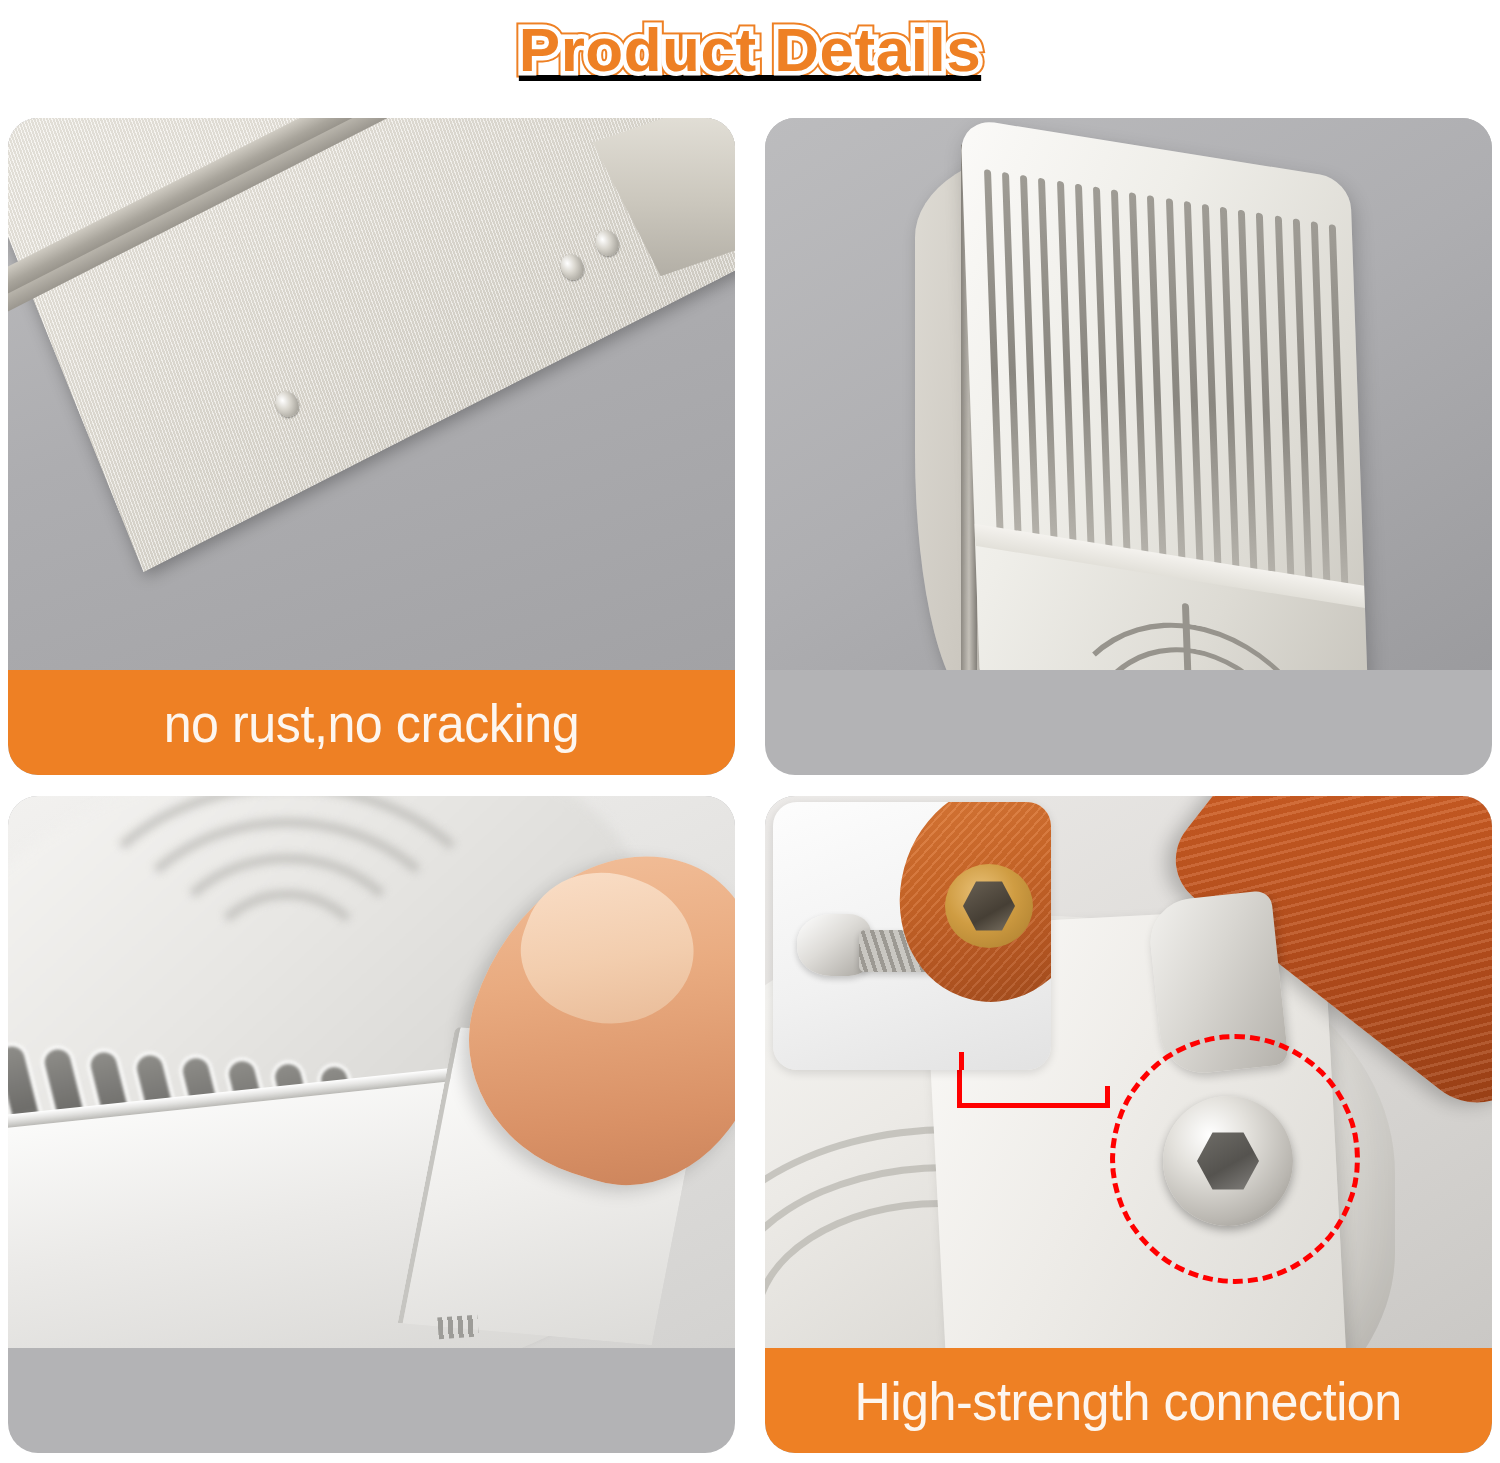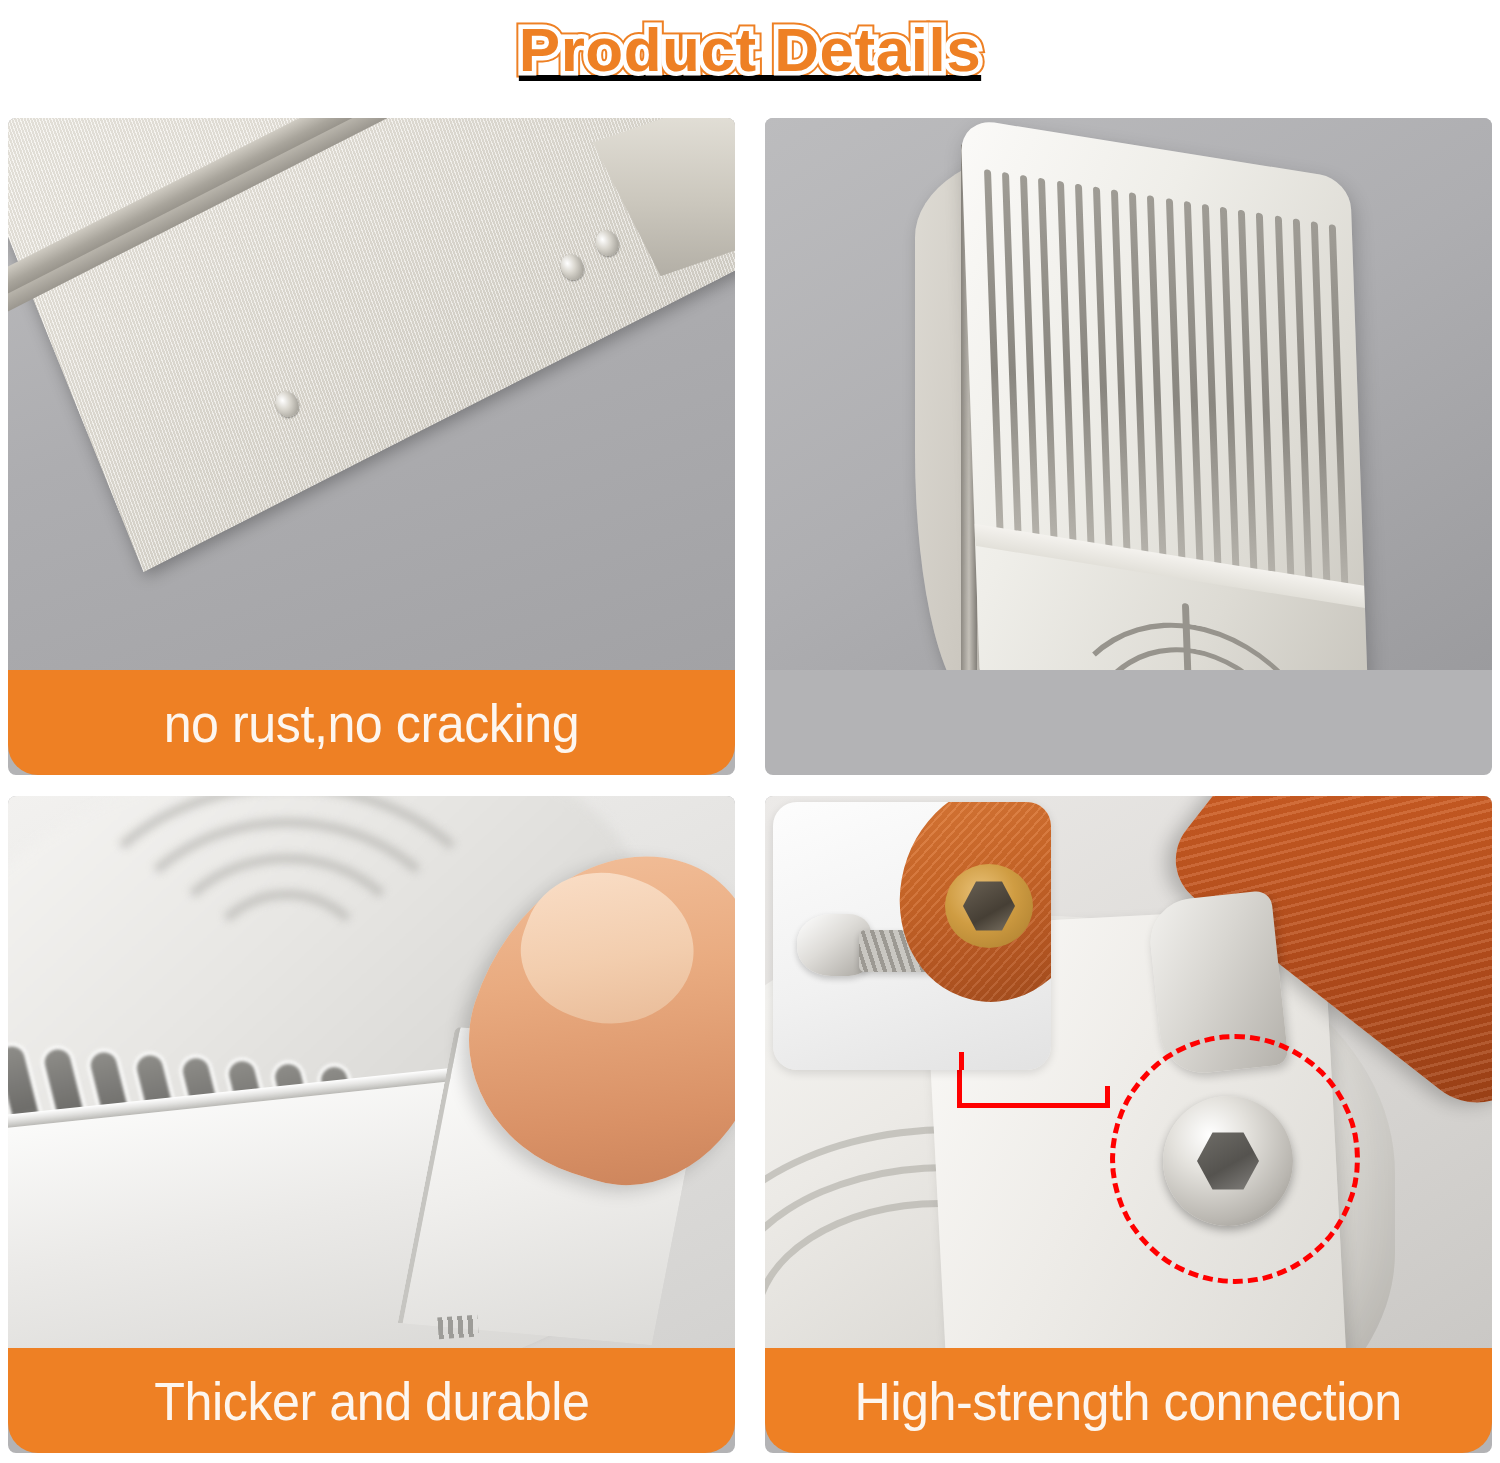--- a/index.html
+++ b/index.html
@@ -49,21 +49,21 @@
     left:8px;top:118px;
     width:1484px;height:1335px;
     display:grid;
     grid-template-columns:727px 727px;
     grid-template-rows:657px 657px;
     gap:21px 30px;
   }
 
   .card{
     position:relative;
-    border-radius:8px;
+    border-radius:30px;
     overflow:hidden;
     background:#b3b3b5;
   }
 
   .photo{
     position:absolute;
     left:0;top:0;right:0;
     height:552px;
     overflow:hidden;
   }
@@ -502,23 +502,20 @@
           <i style="left:308px;top:98px"></i>
         <i style="left:352px;top:112px"></i>
       </div>
       <div class="edgeline"></div>
       <div class="blade"></div>
       <div class="tab"></div>
       <div class="notch"></div>
       <div class="finger"></div>
       <div class="nail"></div>
     </div>
-    <div class="caption">
-      <span>Thicker and durable</span>
-    </div>
   </div>
 
   <div class="card">
     <div class="photo p4">
       <div class="diskbig"></div>
       <div class="ring k1"></div>
       <div class="ring k2"></div>
       <div class="ring k3"></div>
       <div class="panelface"></div>
       <div class="handle"></div>

